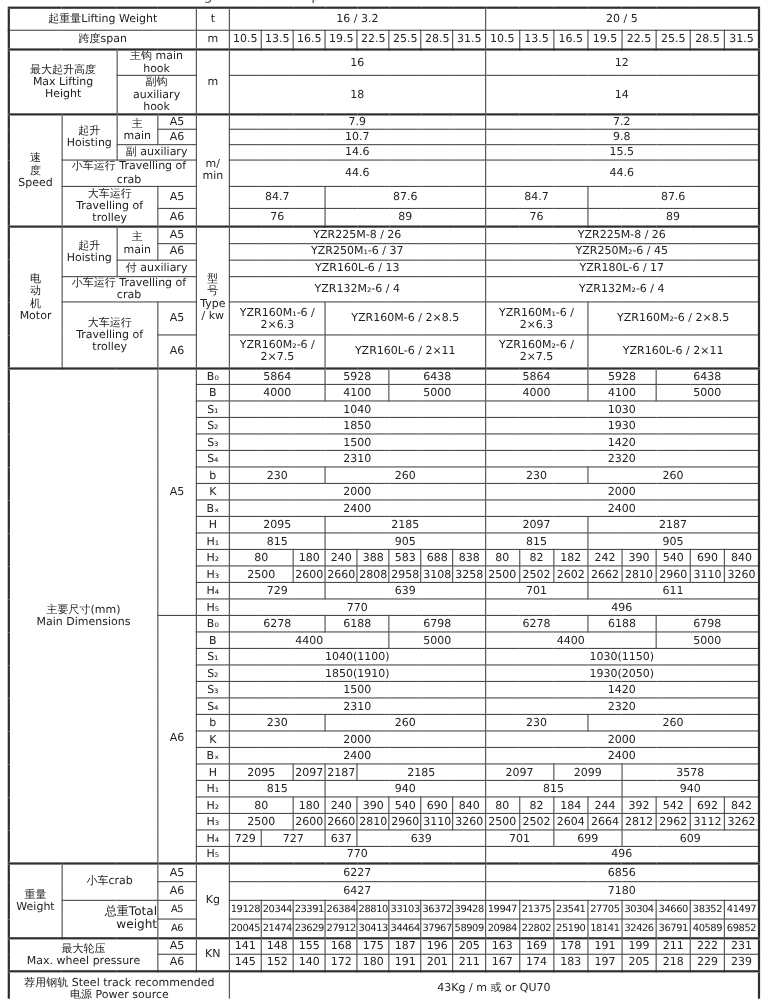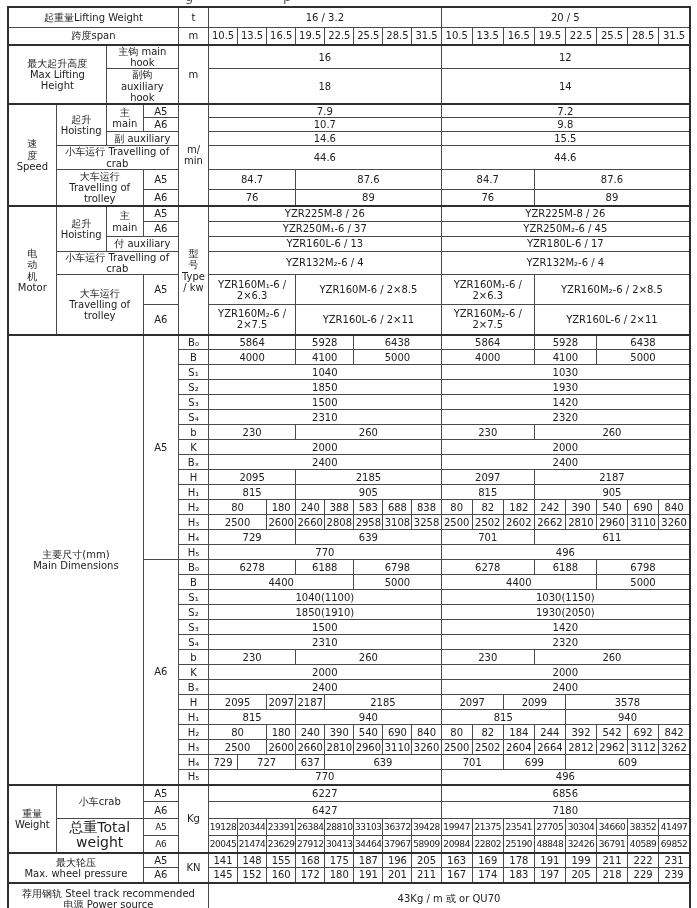--- a/index.html
+++ b/index.html
@@ -11,21 +11,21 @@
   .frag-g{left:178px;}
   .frag-p{left:276px;}
   table.spec{border-collapse:collapse;table-layout:fixed;width:684px;border:2px solid #2e2e2e;}
   td{border:1px solid #4a4a4a;text-align:center;vertical-align:middle;font-size:10px;line-height:1.12;padding:0 1px;white-space:pre-line;overflow:hidden;color:#222;}
   tr{height:15px;}
   tr.h14{height:14px;} tr.h15{height:15px;} tr.h17{height:17px;} tr.h18{height:18px;margin-top:40px;}
   tr.h20{height:20px;} tr.h26{height:26px;} tr.h30{height:30px;} tr.h32{height:32px;}
   tr.sec td{border-top:2px solid #2e2e2e;}
   td.lbl{font-size:10px;}
   tr.tiny td{font-size:9px;letter-spacing:-0.4px;padding:0;}
-  tr.tiny td.lbl{font-size:14px;letter-spacing:0;}
+  tr.tiny td.lbl{font-size:11px;letter-spacing:0;text-align:right;}
 </style>
 </head>
 <body>
 
 <div class="sheet">
   <div class="crop-strip">
     <span class="frag-g">g</span>
     <span class="frag-p">p</span>
   </div>
   <table class="spec">
@@ -471,21 +471,21 @@
           <td>21474</td>
           <td>23629</td>
           <td>27912</td>
           <td>30413</td>
           <td>34464</td>
           <td>37967</td>
           <td>58909</td>
           <td>20984</td>
           <td>22802</td>
           <td>25190</td>
-          <td>48848</td>
+          <td>18141</td>
           <td>32426</td>
           <td>36791</td>
           <td>40589</td>
           <td>69852</td>
         </tr>
         <tr class="h15 sec">
           <td colspan="3" rowspan="2" class="lbl">最大轮压
 Max.  wheel pressure</td>
           <td>A5</td>
           <td rowspan="2">KN</td>
@@ -503,21 +503,21 @@
           <td>191</td>
           <td>199</td>
           <td>211</td>
           <td>222</td>
           <td>231</td>
         </tr>
         <tr class="h15">
           <td>A6</td>
           <td>145</td>
           <td>152</td>
-          <td>160</td>
+          <td>140</td>
           <td>172</td>
           <td>180</td>
           <td>191</td>
           <td>201</td>
           <td>211</td>
           <td>167</td>
           <td>174</td>
           <td>183</td>
           <td>197</td>
           <td>205</td>

